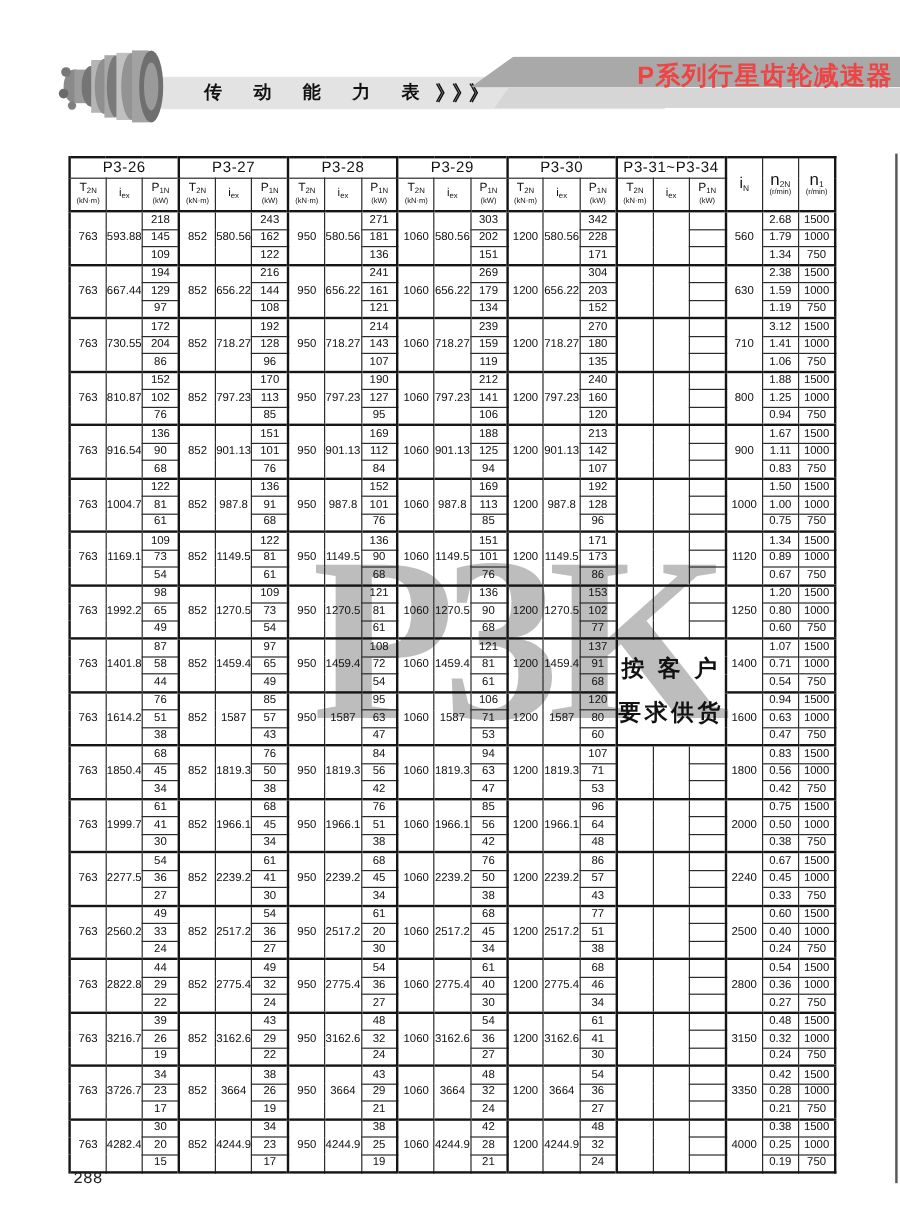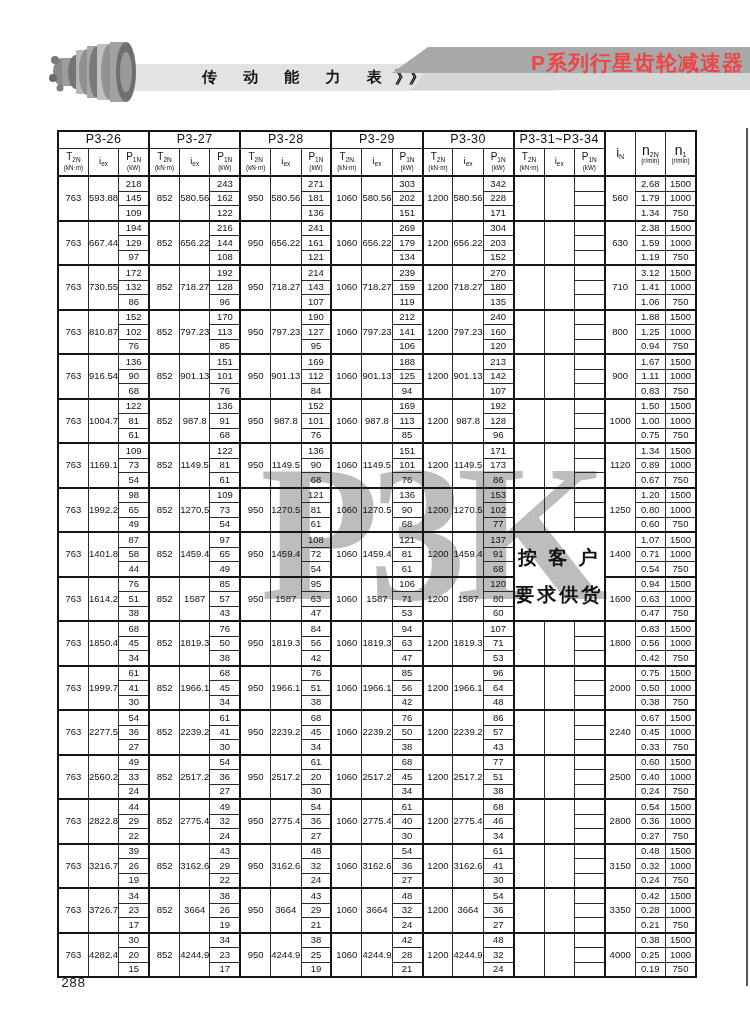--- a/index.html
+++ b/index.html
@@ -7,21 +7,21 @@
     width:750px;height:1018px;position:relative;background:#fff;
     font-family:"Liberation Sans", sans-serif;color:#111;overflow:hidden;
   }
   
   .logo{position:absolute;left:40px;top:34px;z-index:3;}
   .band-capacity{
     position:absolute;left:112px;top:64px;width:442px;height:27px;
     background:#e3e3e3;z-index:1;display:flex;align-items:center;
   }
   .band-capacity .cap-text{
-    margin-left:90px;font-size:15px;font-weight:700;letter-spacing:11px;color:#111;white-space:nowrap;
+    margin-left:58px;font-size:15px;font-weight:700;letter-spacing:11px;color:#111;white-space:nowrap;
   }
   .band-capacity .chev{
     font-size:17px;font-weight:700;letter-spacing:-3px;margin-left:2px;color:#111;
   }
   .band-top{
     position:absolute;right:0;top:47px;width:358px;height:26px;background:#a9a9a9;z-index:2;
     -webkit-clip-path:polygon(36px 0,100% 0,100% 100%,0 100%);
     clip-path:polygon(36px 0,100% 0,100% 100%,0 100%);
   }
   .band-bottom{
@@ -236,21 +236,21 @@
           <td class=" bt" rowspan="3">718.27</td>
           <td class=" bt">270</td>
           <td class="gl bt" rowspan="3"></td>
           <td class=" bt" rowspan="3"></td>
           <td class=" bt"></td>
           <td class="gl bt" rowspan="3">710</td>
           <td class=" bt">3.12</td>
           <td class=" bt">1500</td>
         </tr>
         <tr>
-          <td>132</td>
+          <td>204</td>
           <td>128</td>
           <td>143</td>
           <td>159</td>
           <td>180</td>
           <td></td>
           <td>1.41</td>
           <td>1000</td>
         </tr>
         <tr>
           <td>86</td>

